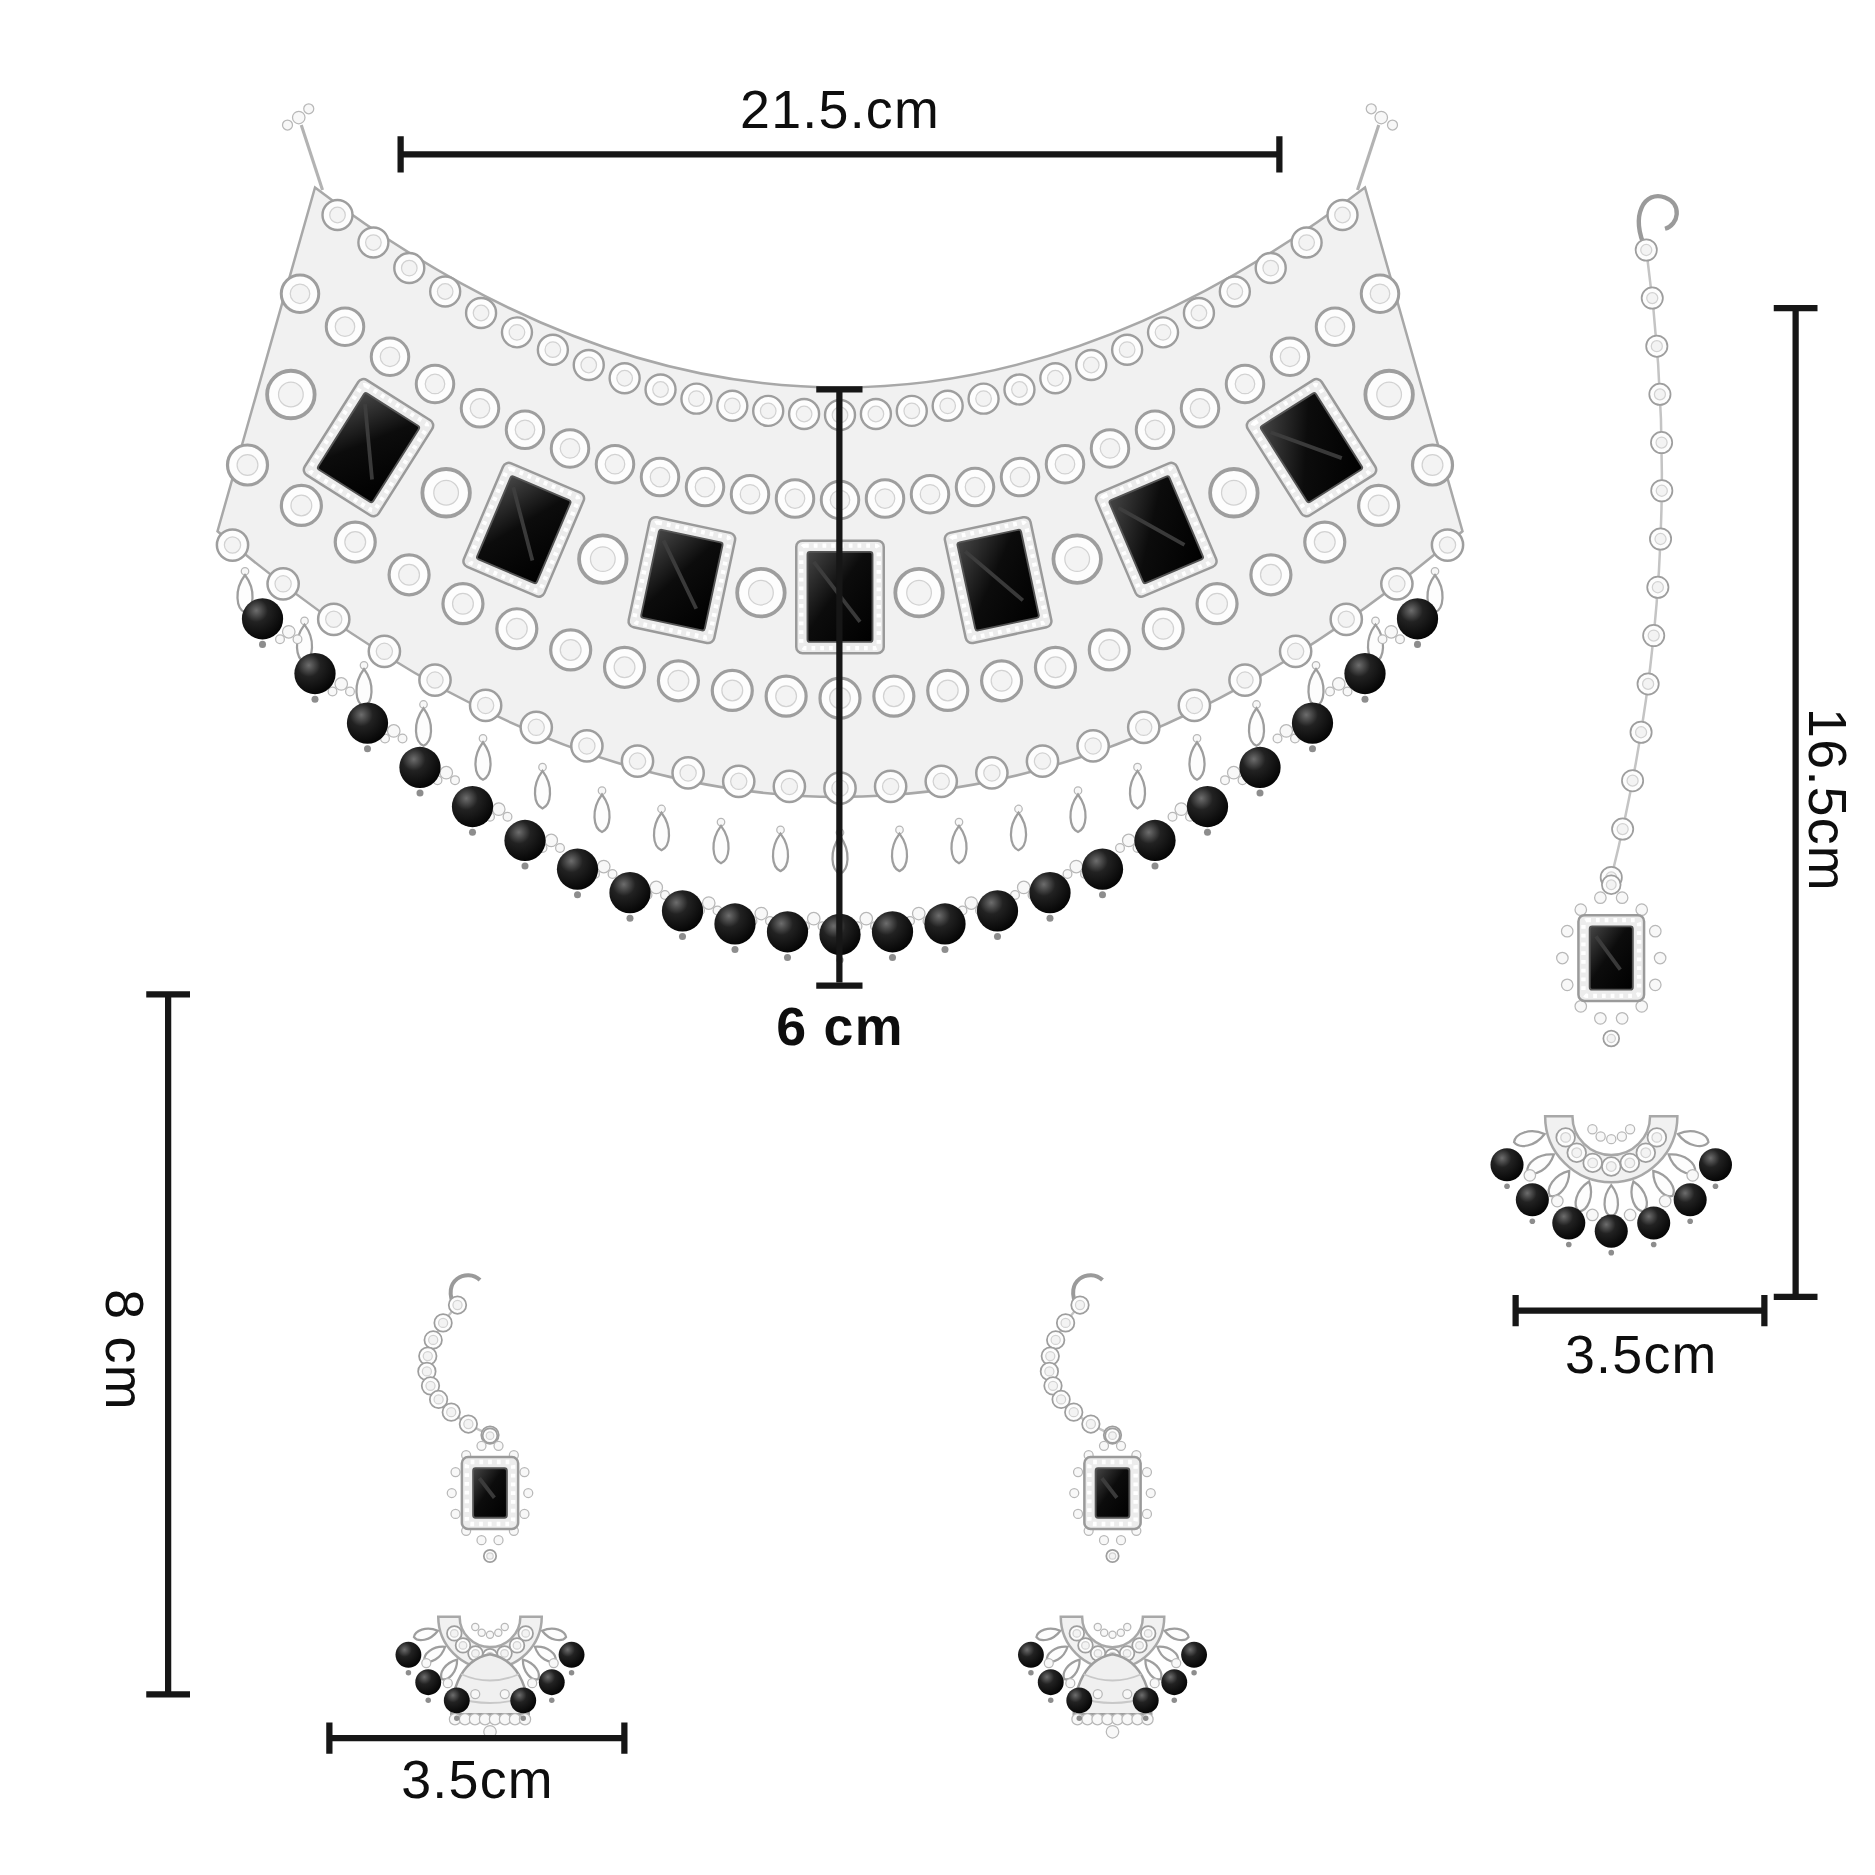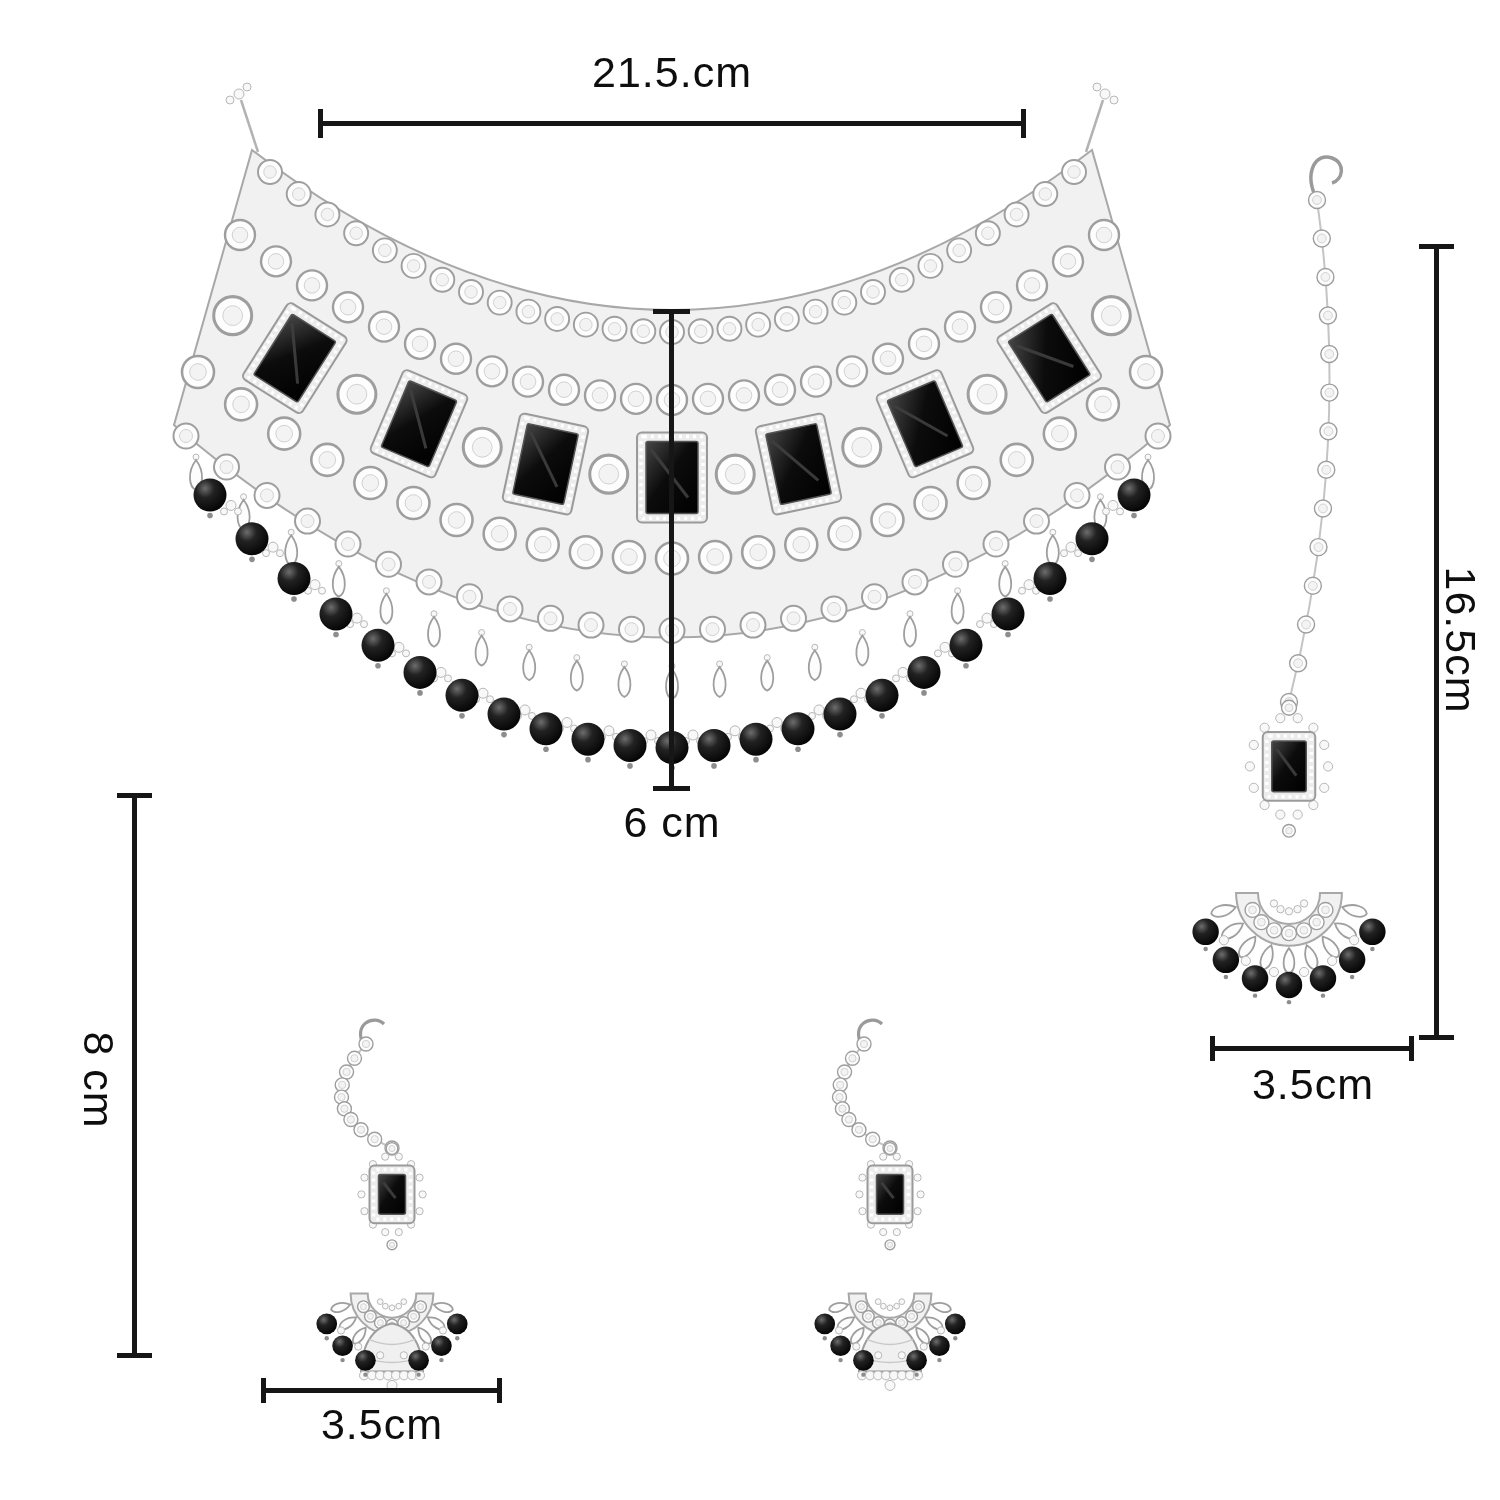--- a/index.html
+++ b/index.html
@@ -868,31 +868,31 @@
         <circle cx="940.9680706456217" cy="1330.430470894426" r="3.6" fill="#f8f8f8" stroke="#b8b8b8" stroke-width="1"></circle>
         <circle cx="923.7570880836768" cy="1346.592659306627" r="3.6" fill="#f8f8f8" stroke="#b8b8b8" stroke-width="1"></circle>
         <circle cx="901.8050228189006" cy="1355.2840967959075" r="3.6" fill="#f8f8f8" stroke="#b8b8b8" stroke-width="1"></circle>
         <circle cx="878.1949771810994" cy="1355.2840967959075" r="3.6" fill="#f8f8f8" stroke="#b8b8b8" stroke-width="1"></circle>
         <circle cx="856.2429119163232" cy="1346.592659306627" r="3.6" fill="#f8f8f8" stroke="#b8b8b8" stroke-width="1"></circle>
         <circle cx="839.0319293543783" cy="1330.430470894426" r="3.6" fill="#f8f8f8" stroke="#b8b8b8" stroke-width="1"></circle>
       </g>
     </svg>
 
   <div>
-    <div class="dim-label" style="left:522px;top:48px;width:300px;">21.5.cm</div>
+    <div class="dim-label" style="left:522px;top:64px;width:300px;">21.5.cm</div>
     <div class="dim-line-h" style="left:322px;top:121px;width:702px;"></div>
     <div class="dim-cap" style="left:318px;top:109px;width:5px;height:29px;"></div>
     <div class="dim-cap" style="left:1021px;top:109px;width:5px;height:29px;"></div>
   </div>
 
   <div>
     <div class="dim-line-v" style="left:669px;top:312px;height:474px;"></div>
     <div class="dim-cap" style="left:653px;top:309px;width:37px;height:5px;"></div>
     <div class="dim-cap" style="left:653px;top:786px;width:37px;height:5px;"></div>
-    <div class="dim-label" style="left:572px;top:798px;width:200px;">6 cm</div>
+    <div class="dim-label" style="left:572px;top:798px;width:200px;font-weight:bold;">6 cm</div>
   </div>
 
   <div>
     <div class="dim-line-v" style="left:1434px;top:247px;height:791px;"></div>
     <div class="dim-cap" style="left:1419px;top:244px;width:35px;height:5px;"></div>
     <div class="dim-cap" style="left:1419px;top:1035px;width:35px;height:5px;"></div>
     <div class="dim-label rot90" style="left:1382px;top:617px;width:160px;height:46px;">16.5cm</div>
   </div>
 
   <div>

